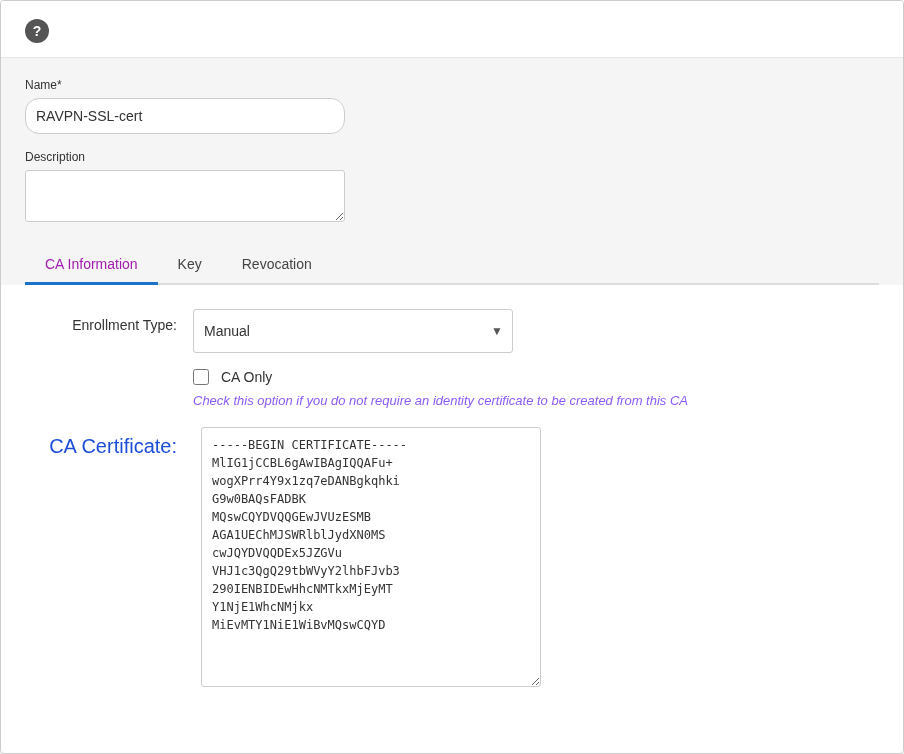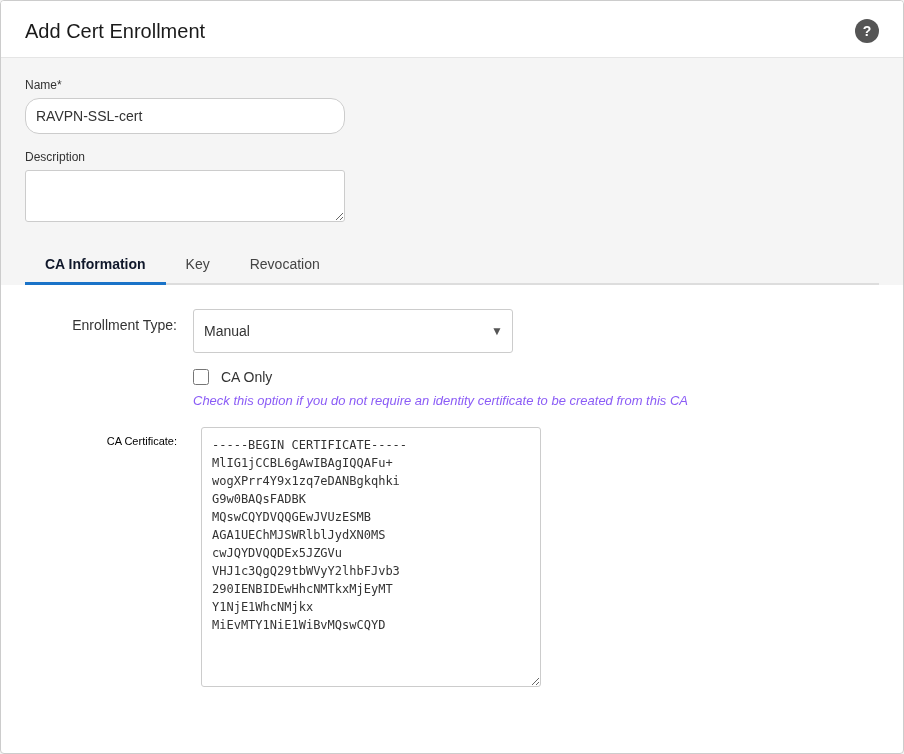--- a/index.html
+++ b/index.html
@@ -108,23 +108,23 @@
       padding: 10px 20px;
       font-size: 14px;
       color: #444444;
       cursor: pointer;
       border-bottom: 3px solid transparent;
       margin-bottom: -2px;
       white-space: nowrap;
     }
 
     .tab.active {
-      color: #0f172a;
+      color: #a21caf;
       border-bottom: 3px solid #1a73c8;
-      font-weight: 700;
+      font-weight: 400;
     }
 
     .tab-content {
       background: #ffffff;
       padding: 24px 16px;
     }
 
     .form-row {
       display: flex;
       align-items: flex-start;
@@ -214,36 +214,35 @@
       font-family: monospace;
       color: #333333;
       background: #ffffff;
       outline: none;
       resize: vertical;
       line-height: 1.5;
       margin-left: 8px;
     }
 
     .ca-cert-label {
-      font-size: 11px;
-      color: #000000;
+      font-size: 20px;
+      color: #1d4ed8;
       width: 160px;
       padding-top: 8px;
       text-align: right;
       margin-right: 16px;
       flex-shrink: 0;
     }
   </style>
 </head>
 <body>
 
 <div class="modal">
 
   <div class="modal-header">
-    <span class="modal-title">Add Cert Enrollment</span>
     <div class="help-icon">?</div>
   </div>
 
   <div class="modal-body">
 
     <div class="field-group">
       <label class="field-label">Name*</label>
       <input type="text" class="field-input" value="RAVPN-SSL-cert" style="">
     </div>
 

